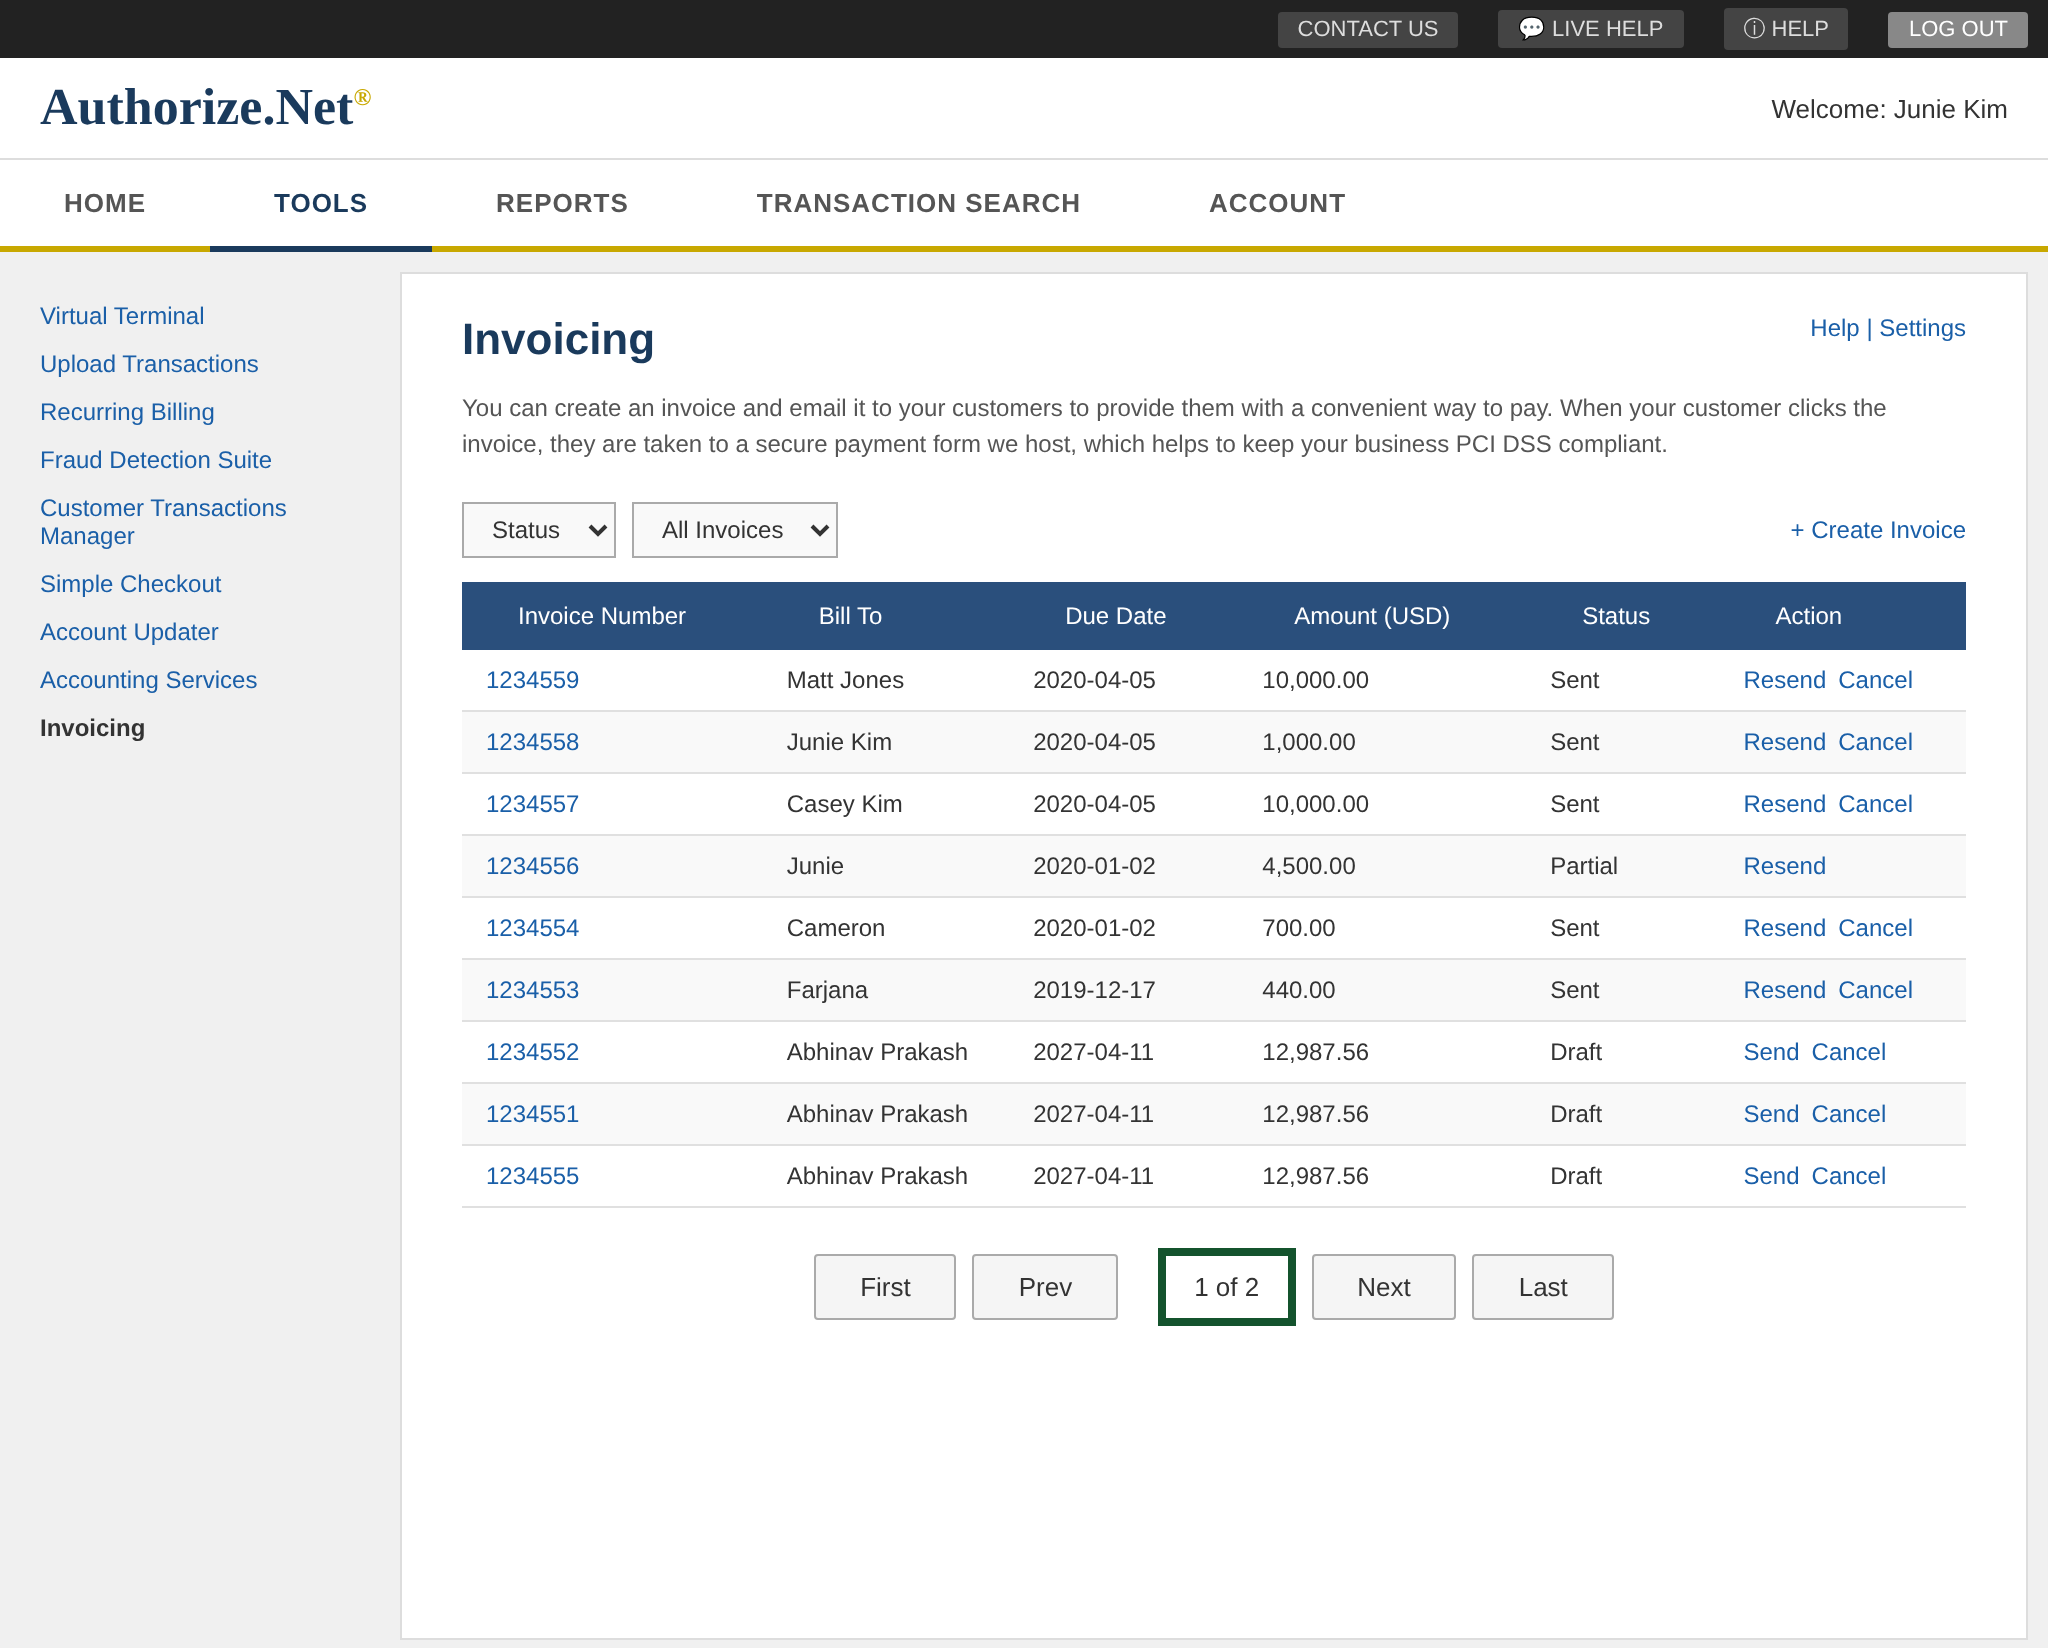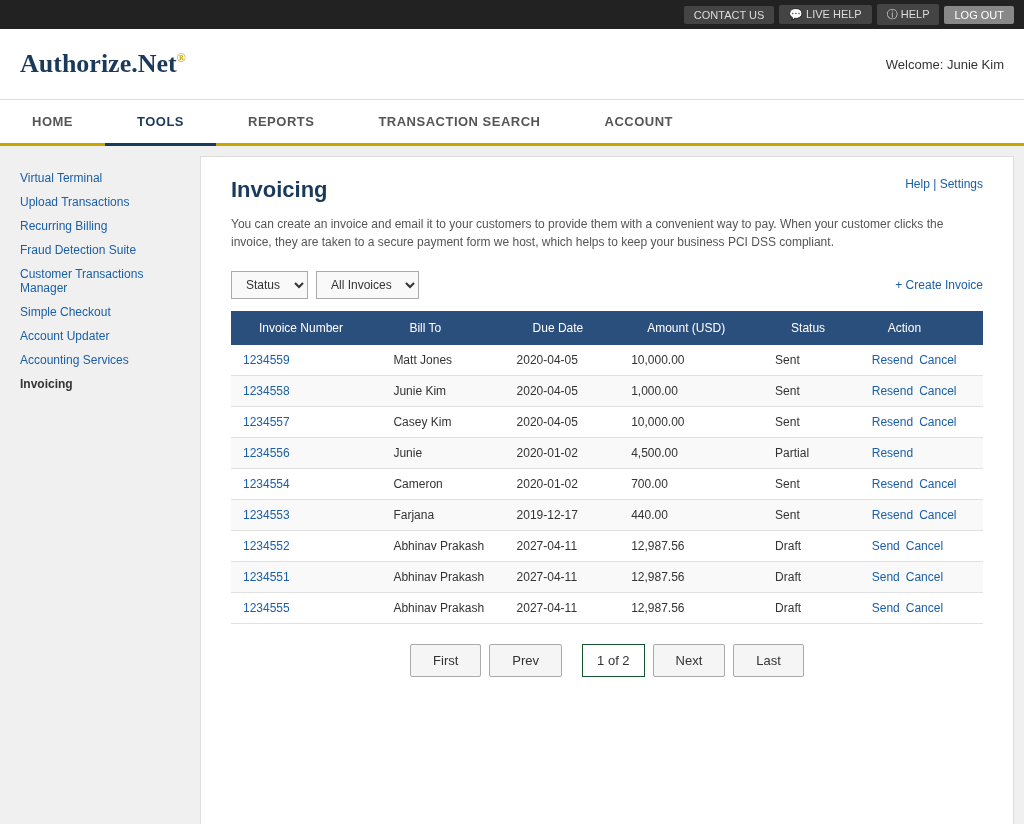--- a/index.html
+++ b/index.html
@@ -5,21 +5,21 @@
     * { box-sizing: border-box; margin: 0; padding: 0; }
     body { font-family: Arial, sans-serif; font-size: 13px; background: #f0f0f0; color: #333; }
 
     
     .top-bar {
       background: #222;
       display: flex;
       justify-content: flex-end;
       align-items: center;
       padding: 4px 10px;
-      gap: 5px;
+      gap: 20px;
     }
     .top-bar-btn {
       background: #444;
       color: #ddd;
       border: none;
       padding: 3px 10px;
       font-size: 11px;
       cursor: pointer;
       border-radius: 2px;
     }
@@ -27,21 +27,21 @@
       background: #888;
       color: #fff;
     }
 
     
     .header {
       background: #fff;
       display: flex;
       align-items: center;
       justify-content: space-between;
-      padding: 20px 20px;
+      padding: 10px 20px;
       border-bottom: 1px solid #ddd;
     }
     .logo {
       font-size: 26px;
       font-weight: bold;
       color: #1a3a5c;
       font-family: Georgia, serif;
     }
     .logo span { color: #1a3a5c; }
     .welcome-text { font-size: 13px; color: #333; }
@@ -196,21 +196,21 @@
       padding: 8px 22px;
       border: 1px solid #aaa;
       background: #f5f5f5;
       cursor: pointer;
       font-size: 13px;
       color: #333;
       border-radius: 2px;
     }
     .page-info {
       padding: 8px 14px;
-      border: 1px solid #14532d;
+      border: 4px solid #14532d;
       background: #fff;
       font-size: 13px;
       color: #333;
       margin-left: 12px;
     }
   </style>
 </head>
 <body>
 
 <div class="top-bar">

